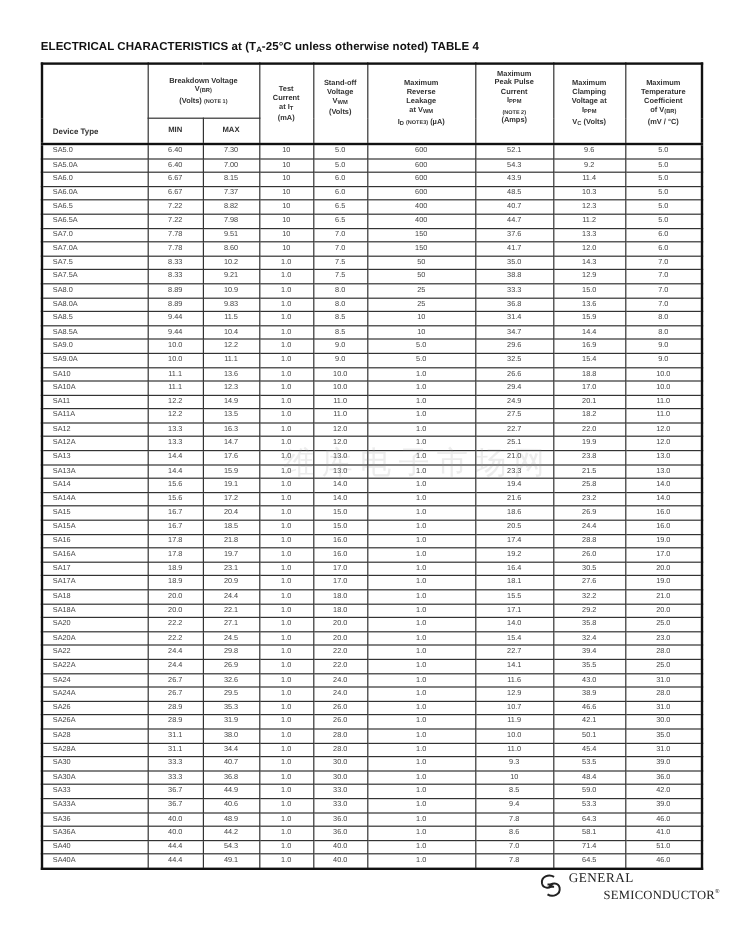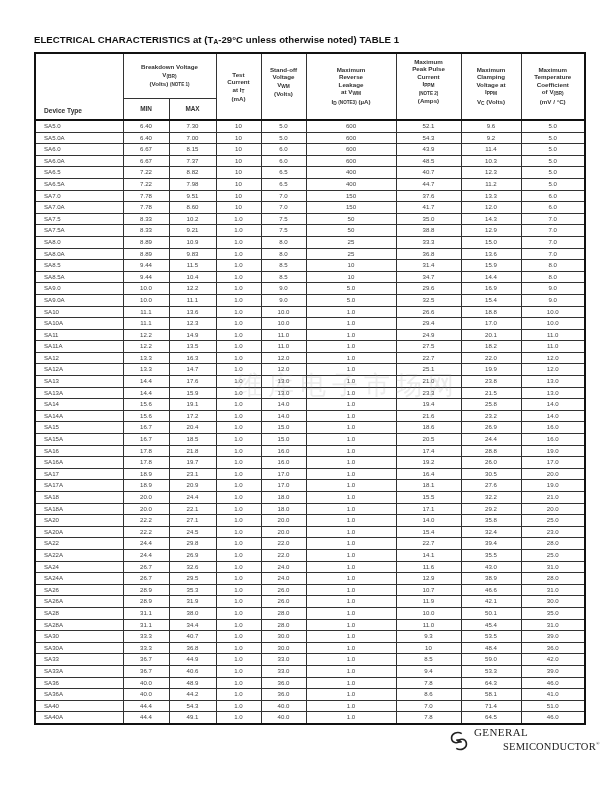--- a/index.html
+++ b/index.html
@@ -11,31 +11,31 @@
   table.spec th { font-size: 6.2px; font-weight: bold; color: #333; line-height: 7.4px; vertical-align: middle; }
   table.spec th.dev { text-align: left; padding-left: 8px; vertical-align: bottom; padding-bottom: 5px; font-size: 6.6px; }
   table.spec thead tr.h1 th { height: 44px; }
   table.spec thead tr.h2 th { height: 20px; font-size: 6.4px; }
   table.spec thead { border-bottom: 2px solid #111; }
   table.spec td { font-size: 6.1px; height: 10.6px; line-height: 10.6px; color: #444; }
   table.spec td.dev { text-align: left; padding-left: 8px; }
   .sm { font-size: 4.6px; }
   .sub { font-size: 4.8px; vertical-align: -1px; }
   .watermark { position: absolute; left: 236px; top: 368px; font-size: 26px; color: rgba(150,150,150,0.18); letter-spacing: 6px; pointer-events: none; font-family: "DejaVu Sans", sans-serif; white-space: nowrap; }
-  .logo { position: absolute; left: 448px; top: 727px; display: flex; align-items: flex-end; }
+  .logo { position: absolute; left: 448px; top: 727px; display: flex; align-items: flex-start; }
   .logo svg { width: 22px; height: 22px; }
   .logo-text { margin-left: 4px; font-family: "Liberation Serif", serif; color: #222; line-height: 11px; }
   .logo-text .l1 { font-size: 11px; letter-spacing: 0.4px; }
   .logo-text .l2 { font-size: 10.5px; letter-spacing: 0.2px; }
   .logo-text .reg { font-size: 5px; vertical-align: 5px; }
 </style>
 </head>
 <body>
 
-<div class="title"><span>ELECTRICAL CHARACTERISTICS at (T</span><sub>A</sub><span>-29°C unless otherwise noted) TABLE 1</span></div>
+<div class="title"><span>ELECTRICAL CHARACTERISTICS at (T</span><sub>A</sub><span>-25°C unless otherwise noted) TABLE 4</span></div>
 
 <table class="spec">
   <colgroup>
     <col style="width:88px">
       <col style="width:46px">
       <col style="width:47px">
       <col style="width:45px">
       <col style="width:45px">
       <col style="width:90px">
       <col style="width:65px">

